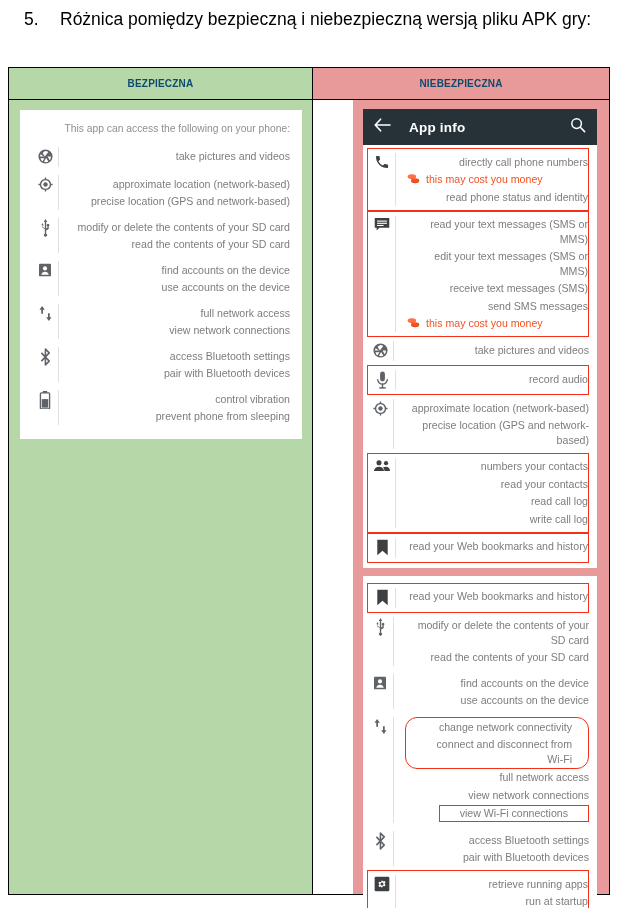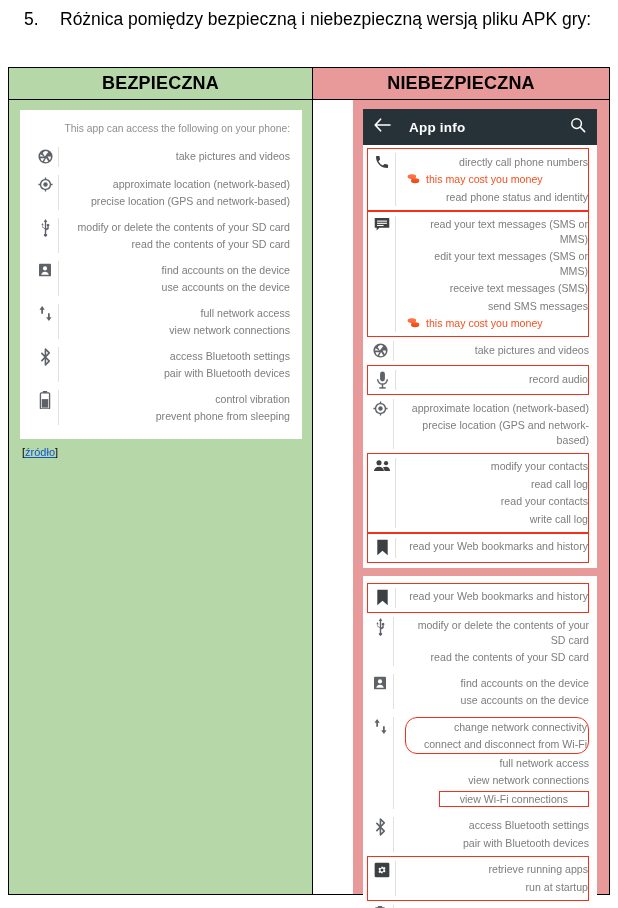--- a/index.html
+++ b/index.html
@@ -22,21 +22,21 @@
   
   .cmp-table {
     position: absolute; left: 8px; top: 67px;
     width: 602px; height: 828px;
     border: 1.5px solid #000;
     display: flex; flex-direction: column;
   }
   .thead { display: flex; height: 32px; border-bottom: 1.5px solid #000; flex: 0 0 32px; }
   .th {
     display: flex; align-items: center; justify-content: center;
-    font-size: 18px; font-weight: bold; color: #000000; letter-spacing: .2px;
+    font-size: 10px; font-weight: bold; color: #0c4a6e; letter-spacing: .2px;
   }
   .th-safe   { width: 304px; background: #b6d7a8; border-right: 1.5px solid #000; }
   .th-unsafe { flex: 1; background: #e89a9a; }
 
   .tbody { display: flex; flex: 1 1 auto; min-height: 0; }
   .td-safe {
     width: 304px; background: #b6d7a8; border-right: 1.5px solid #000;
     padding: 10px 10px 0 11px;
   }
   .td-unsafe { flex: 1; background: #e89a9a; padding: 9px 12px 10px 10px; margin-left: 40px; }
@@ -192,21 +192,20 @@
                     <rect x="2.4" y="9" width="7.2" height="9.5" fill="#5f6368"></rect>
                   </svg>
                 </div>
                 <div class="lines">
                   <div class="l">control vibration</div>
                   <div class="l">prevent phone from sleeping</div>
                 </div>
               </div>
             </div>
         </div>
-        <div class="src"><span>[</span><a href="#">źródło</a><span>]</span></div>
       </div>
 
       <div class="td-unsafe">
 
         <div class="card">
           <div class="appbar">
             <span>
               <svg width="17" height="14" viewBox="0 0 17 14">
                   <path d="M6.6 1.2 L1.2 7 L6.6 12.8 M1.2 7 H16" stroke="#fff" stroke-width="1.6" fill="none" stroke-linecap="round" stroke-linejoin="round"></path>
                 </svg>
@@ -304,23 +303,23 @@
               <div class="perm boxed">
                 <div class="ico">
                   <svg width="18" height="14" viewBox="0 0 24 18">
                     <circle cx="8" cy="4.6" r="3.4" fill="#3c4043"></circle>
                     <circle cx="17.4" cy="5.2" r="2.8" fill="#3c4043"></circle>
                     <path d="M1.2 15.6c.6-3.6 3.4-5.6 6.8-5.6s6.2 2 6.8 5.6z" fill="#3c4043"></path>
                     <path d="M15.4 15.6c-.2-2-1-3.6-2.2-4.7 1.2-.7 2.6-1 4.2-1 2.8 0 5 1.7 5.4 5.7z" fill="#3c4043"></path>
                   </svg>
                 </div>
                 <div class="lines">
-                  <div class="l">modify your contacts</div>
+                  <div class="l">numbers your contacts</div>
+                  <div class="l">read your contacts</div>
                   <div class="l">read call log</div>
-                  <div class="l">read your contacts</div>
                   <div class="l">write call log</div>
                 </div>
               </div>
               <div class="perm boxed">
                 <div class="ico">
                   <svg width="13" height="17" viewBox="0 0 14 18">
                     <path fill="#3c4043" d="M1.4 0.6h11.2v16.8L7 12.6 1.4 17.4z"></path>
                   </svg>
                 </div>
                 <div class="lines">
@@ -369,21 +368,21 @@
                 </div>
               </div>
               <div class="perm">
                 <div class="ico">
                   <svg width="15" height="17" viewBox="0 0 18 22">
                     <path fill="#5f6368" d="M4.6 1.2 1.2 6.2h2.3v5.2h2.3V6.2h2.3L4.6 1.2z"></path>
                     <path fill="#5f6368" d="M13.4 20.8 16.8 15.8h-2.3V10.6h-2.3v5.2H9.9l3.5 5z"></path>
                   </svg>
                 </div>
                 <div class="lines">
-                  <div class="hl" style="padding: 0px 1px; border-radius: 12px;">
+                  <div class="hl" style="padding: 0px 16px; border-radius: 12px;">
                     <div class="l">change network connectivity</div>
                     <div class="l">connect and disconnect from Wi-Fi</div>
                   </div>
                   <div class="l">full network access</div>
                   <div class="l">view network connections</div>
                   <div class="l"><span class="hl-inline">view Wi-Fi connections</span></div>
                 </div>
               </div>
               <div class="perm">
                 <div class="ico">

